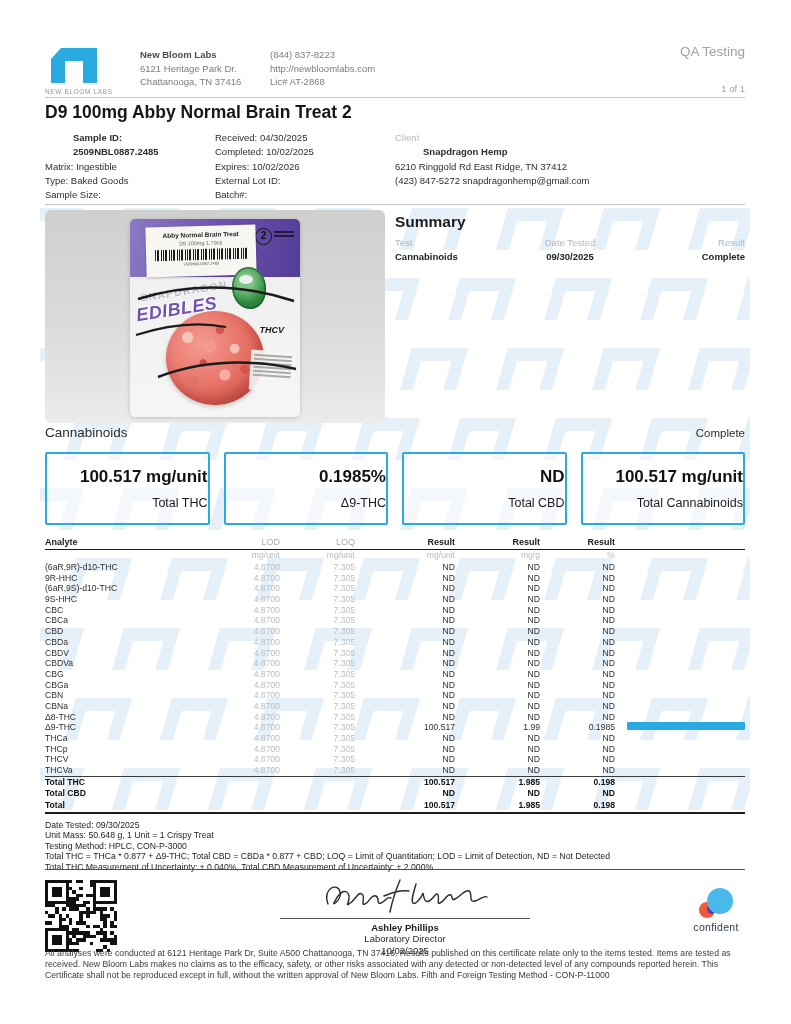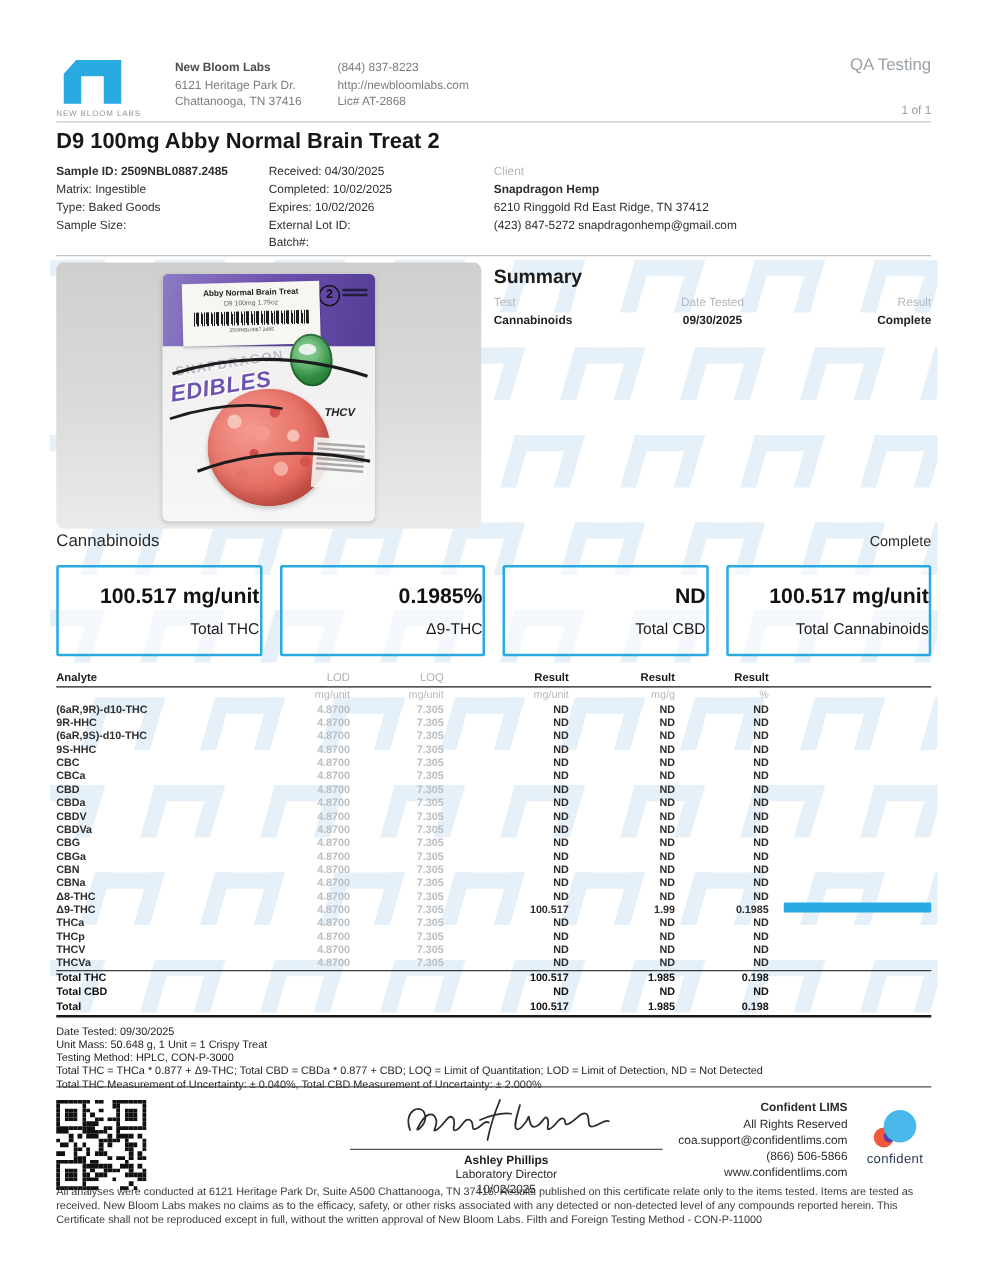--- a/index.html
+++ b/index.html
@@ -23,21 +23,21 @@
   .qa-label { position:absolute; right:0; top:44px; font-size:13.5px; color:#9aa1a8; }
   .page-num { position:absolute; right:0; top:83px; font-size:9.5px; color:#9aa1a8; }
   .rule-header { position:absolute; left:0; right:0; top:97px; border-top:1px solid #c8c8c8; }
   .doc-title { position:absolute; left:0; top:102px; font-size:17.5px; font-weight:bold; color:#171717; }
 
   
   .sample { position:absolute; left:0; top:131px; width:700px; font-size:9.5px; line-height:14.3px; }
   .s-col1 { position:absolute; left:0; width:165px; }
   .s-col2 { position:absolute; left:170px; width:175px; }
   .s-col3 { position:absolute; left:350px; width:350px; }
-  .bold { font-weight:bold; }
+  .bold { font-weight:bold;margin-left:28px; }
   .muted { color:#b2b8be; }
   .rule-sample { position:absolute; left:0; right:0; top:204px; border-top:1px solid #c2c2c2; }
 
   
   .photo { position:absolute; left:0; top:210px; width:340px; height:213px; border-radius:6px; overflow:hidden;
            background:linear-gradient(180deg,#cfcfcd 0%,#dbdbd9 55%,#ebebe9 100%); }
   .bag { position:absolute; left:85px; top:9px; width:170px; height:198px; background:rgba(252,252,253,.68);
          border-radius:5px; box-shadow:0 1px 4px rgba(0,0,0,.18); overflow:hidden; }
   .bag-top { position:absolute; left:0; top:0; width:100%; height:58px;
              background:linear-gradient(100deg,#8d79c4 0%,#6a4fae 55%,#533d96 100%); }
@@ -99,21 +99,21 @@
   
   .atable { position:absolute; left:0; right:0; top:537px; }
   .tr { display:flex; align-items:flex-start; }
   .c1 { width:150px; } .c2 { width:85px; text-align:right; } .c3 { width:75px; text-align:right; }
   .c4 { width:100px; text-align:right; } .c5 { width:85px; text-align:right; } .c6 { width:75px; text-align:right; }
   .c7 { flex:1; padding-left:12px; }
   .th { height:13px; font-size:9px; border-bottom:1.5px solid #1b1b1b; }
   .th .c1,.th .c4,.th .c5,.th .c6 { font-weight:bold; color:#1b1b1b; }
   .th .c2,.th .c3 { color:#aab0b6; }
   .tu { height:12px; font-size:8.6px; color:#b5bac0; }
-  .tdata .tr { height:10.7px; font-size:8.6px; color:#2e2e2e;font-weight:bold; }
+  .tdata .tr { height:10.7px; font-size:8.6px; color:#2e2e2e; }
   .tdata .c2,.tdata .c3 { color:#b9bec3; }
   .bar { height:8px; width:100%; background:#29abe2; border-radius:1px; }
   .ttotals { border-top:1px solid #3c3c3c; border-bottom:2px solid #1b1b1b; }
   .ttotals .tr { height:11.6px; font-size:8.6px; font-weight:bold; color:#111; }
 
   
   .notes { position:absolute; left:0; right:0; top:820px; font-size:8.7px; line-height:10.4px; color:#1e1e1e; }
   .rule-notes { position:absolute; left:0; right:0; top:869px; border-top:1.5px solid #4d4d4d; }
 
   
@@ -1018,27 +1018,20 @@
       </div>
     <div class="sigblock">
       <svg width="190" height="42" viewBox="0 0 190 42">
         <path d="M18 30 C12 14 28 8 30 18 C32 26 20 34 25 27 C30 17 37 14 39 22 C40 28 35 32 39 30 C46 26 48 17 52 20 C56 23 50 32 55 30 C60 28 61 20 66 22 C70 24 66 31 71 29 C76 27 77 22 81 24 M90 6 C85 18 82 28 80 38 M74 22 C83 18 92 16 99 17 M106 10 C103 20 101 27 103 29 C105 31 111 25 113 19 C114 25 115 29 119 27 C124 25 126 17 128 21 C130 25 126 31 130 29 C135 27 137 19 141 21 C143 23 141 27 145 25 C151 22 155 15 159 17 C163 19 158 29 165 27 C170 26 174 21 177 23" stroke="#2b2b2b" stroke-width="1.4" fill="none" stroke-linecap="round"></path>
       </svg>
       <div class="sigline"></div>
       <div class="signame">Ashley Phillips</div>
       <div class="sigrole">Laboratory Director</div>
       <div class="sigdate">10/02/2025</div>
     </div>
-    <div class="limsblock">
-      <div class="b1">Confident LIMS</div>
-      <div>All Rights Reserved</div>
-      <div>coa.support@confidentlims.com</div>
-      <div>(866) 506-5866</div>
-      <div>www.confidentlims.com</div>
-    </div>
     <div class="clogo">
       <div class="cmark">
         <div class="corange"></div>
           <div class="cpurple"></div>
           <div class="cblue"></div>
       </div>
       <div class="cword">confident</div>
     </div>
 
     <div class="disclaimer">All analyses were conducted at 6121 Heritage Park Dr, Suite A500 Chattanooga, TN 37416. Results published on this certificate relate only to the items tested. Items are tested as received. New Bloom Labs makes no claims as to the efficacy, safety, or other risks associated with any detected or non-detected level of any compounds reported herein. This Certificate shall not be reproduced except in full, without the written approval of New Bloom Labs. Filth and Foreign Testing Method - CON-P-11000</div>

